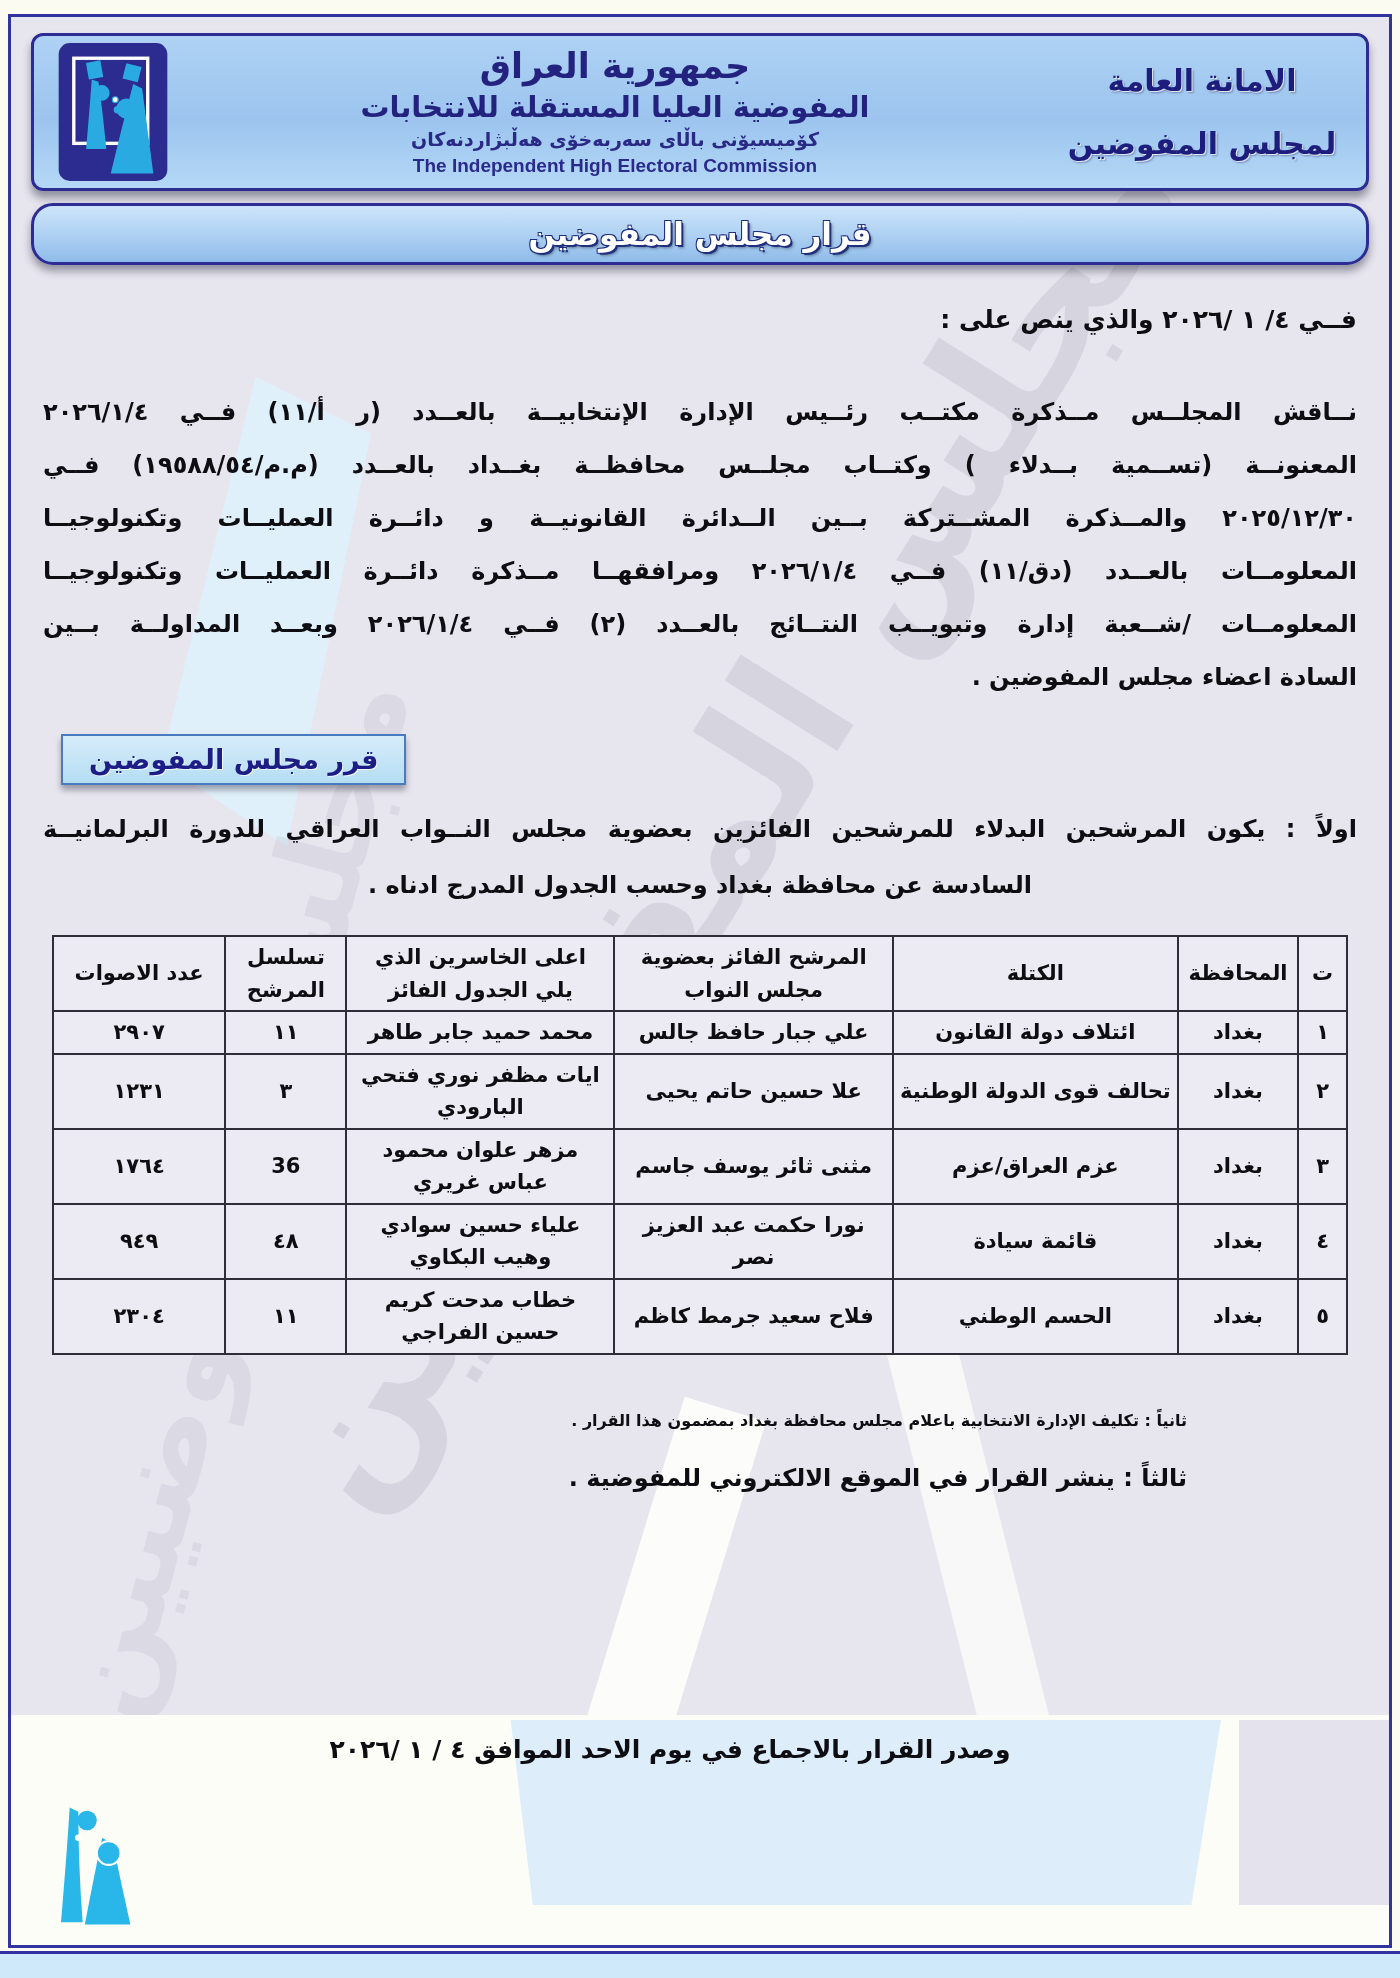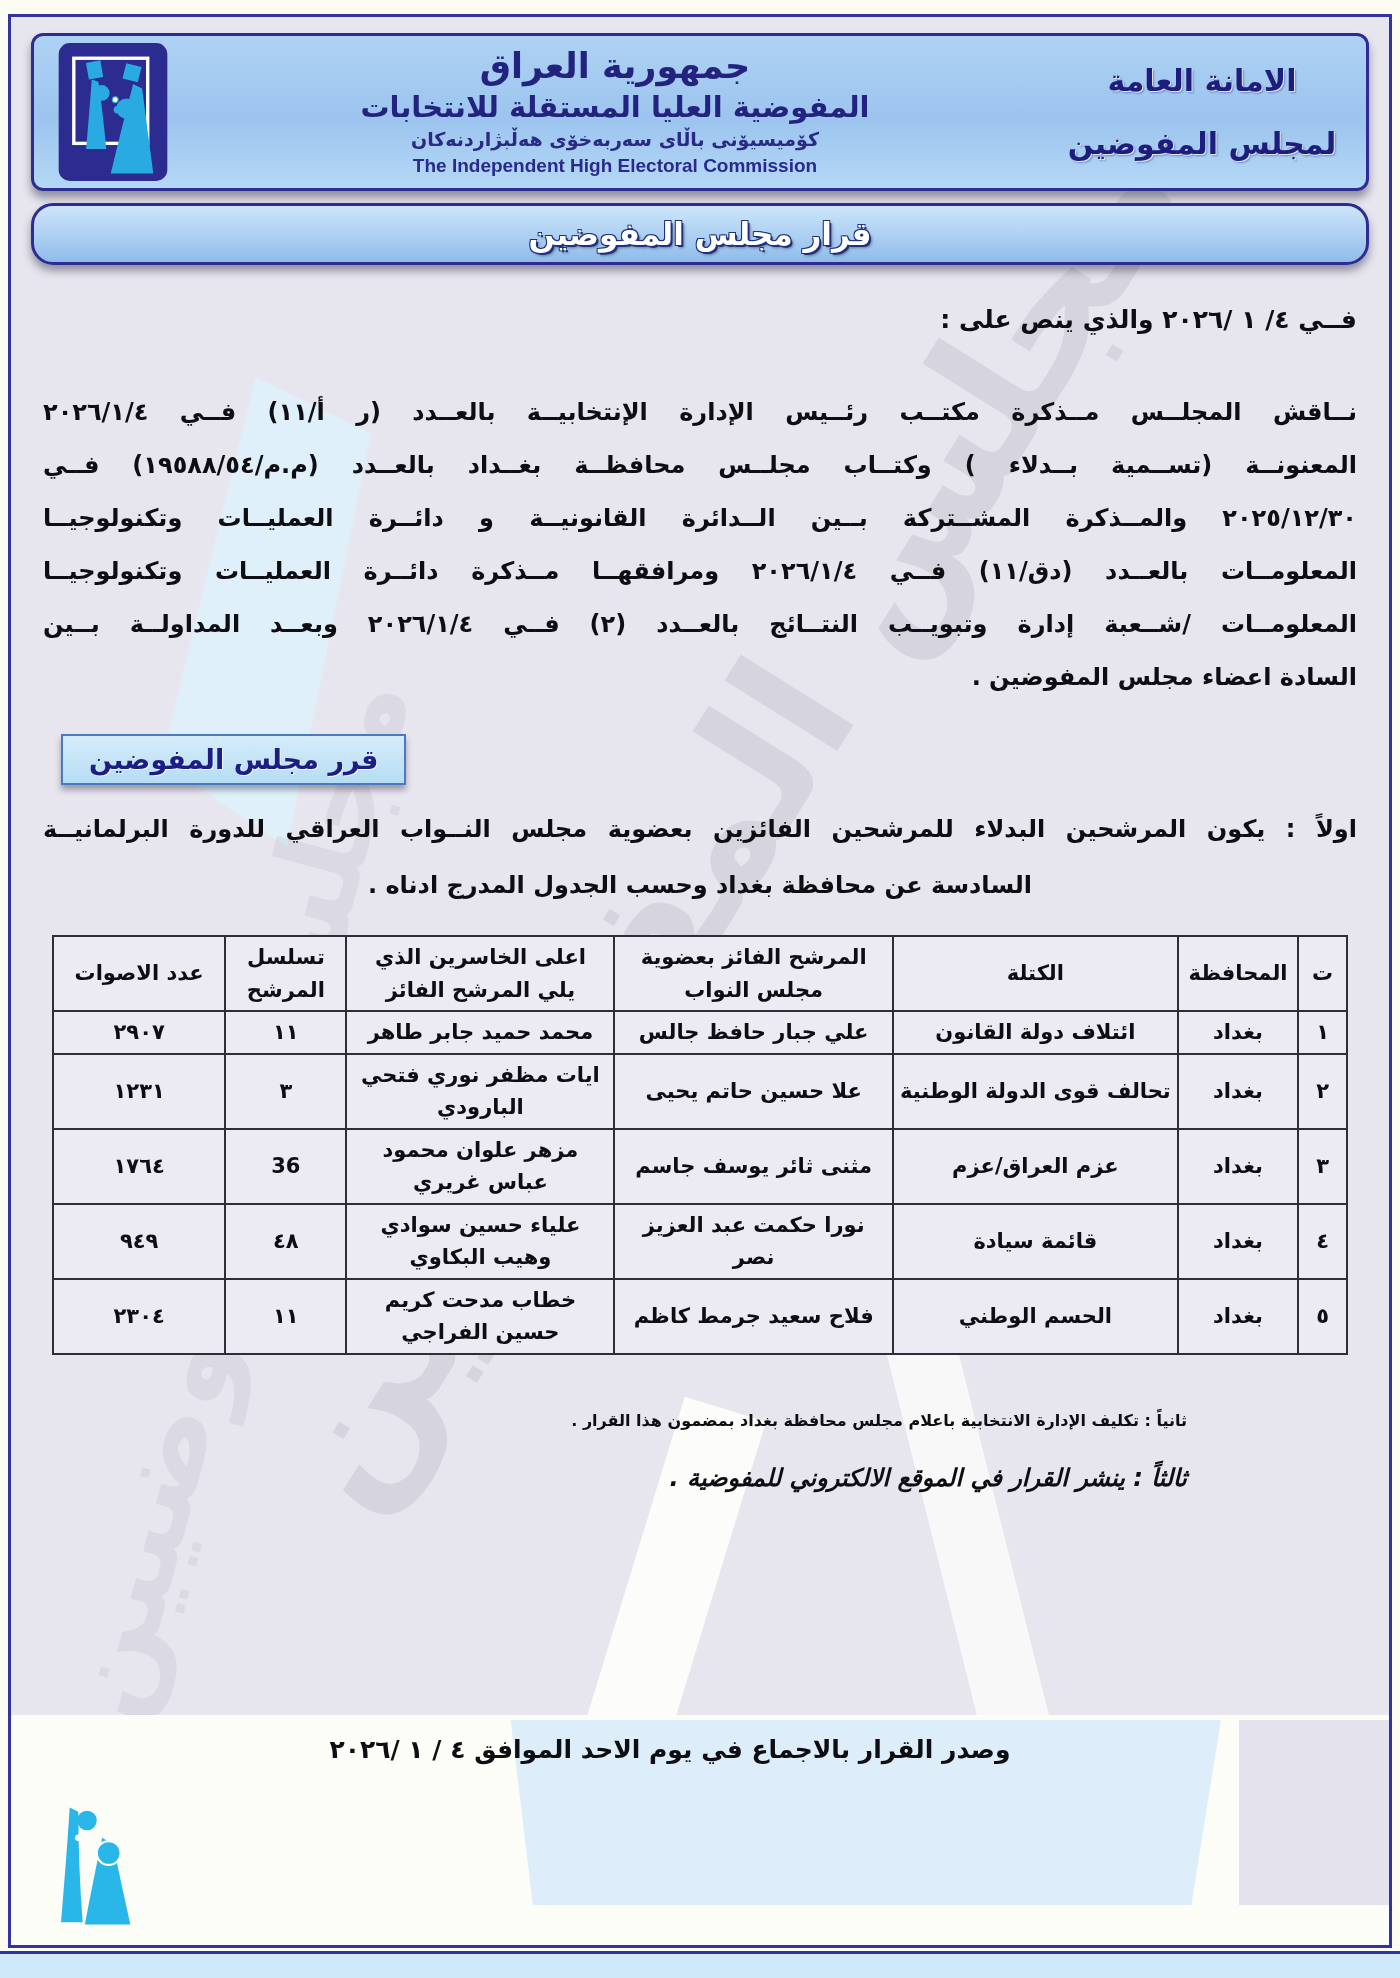--- a/index.html
+++ b/index.html
@@ -85,21 +85,21 @@
   table.results th{font-size:21px;}
   th.c0,td.c0{width:46px;}
   th.c1,td.c1{width:92px;}
   th.c2,td.c2{width:268px;text-align:right;padding-right:12px;}
   th.c3,td.c3{width:262px;}
   th.c4,td.c4{width:252px;}
   th.c5,td.c5{width:114px;}
   th.c6,td.c6{width:162px;}
   
   .clause2{margin-top:56px;font-size:16px;padding-left:170px;text-align:right;padding-right:170px;}
-  .clause3{margin-top:34px;font-size:24px;text-align:right;padding-right:170px;font-style:italic;}
+  .clause3{margin-top:34px;font-size:24px;text-align:right;padding-right:170px;}
   .issued{position:absolute;left:0;right:0;top:1718px;text-align:center;
     font-size:25px;font-weight:bold;color:#0d0d12;padding-right:60px;}
   .footer-logo{position:absolute;left:34px;bottom:10px;}
   .bottom-strip{position:absolute;left:0;right:0;bottom:0;height:27px;
     background:#cfe9fa;border-top:3px solid #3232a0;}
 </style>
 </head>
 <body>
 
 <div class="page">
@@ -169,21 +169,21 @@
         <div class="ln center">السادسة عن محافظة بغداد وحسب الجدول المدرج ادناه .</div>
       </div>
 
       <table class="results">
         <thead>
           <tr>
             <th class="c0">ت</th>
             <th class="c1">المحافظة</th>
             <th class="c2">الكتلة</th>
             <th class="c3">المرشح الفائز بعضوية مجلس النواب</th>
-            <th class="c4">اعلى الخاسرين الذي يلي المرشح الفائز</th>
+            <th class="c4">اعلى الخاسرين الذي يلي الجدول الفائز</th>
             <th class="c5">تسلسل المرشح</th>
             <th class="c6">عدد الاصوات</th>
           </tr>
         </thead>
         <tbody>
             <tr>
               <td class="c0">١</td>
               <td class="c1">بغداد</td>
               <td class="c2">ائتلاف دولة القانون</td>
               <td class="c3">علي جبار حافظ جالس</td>

